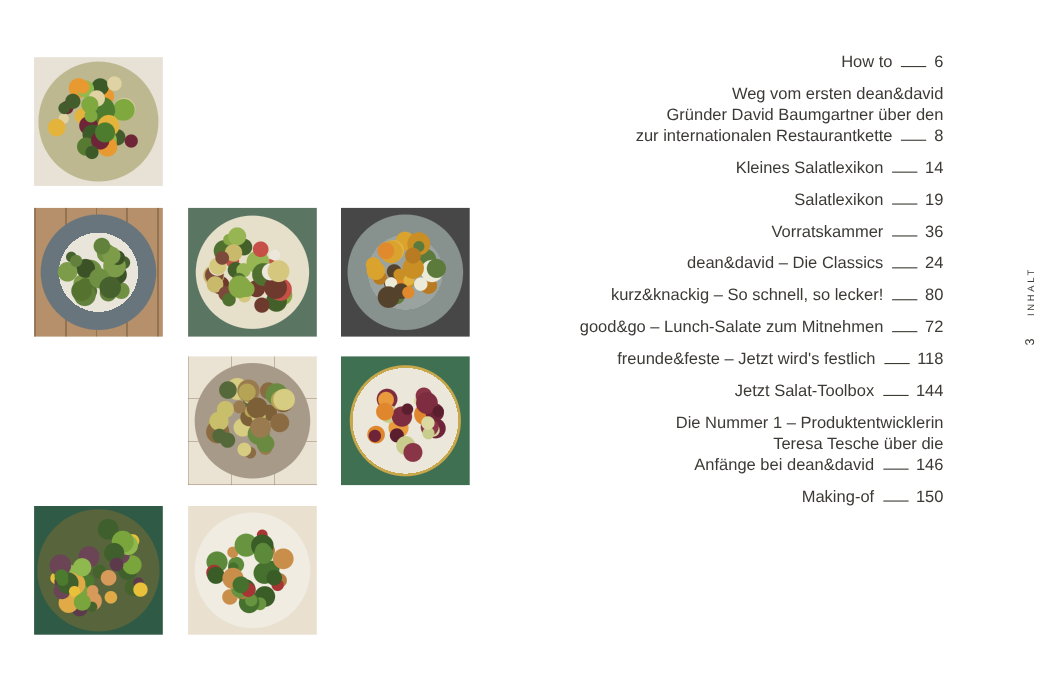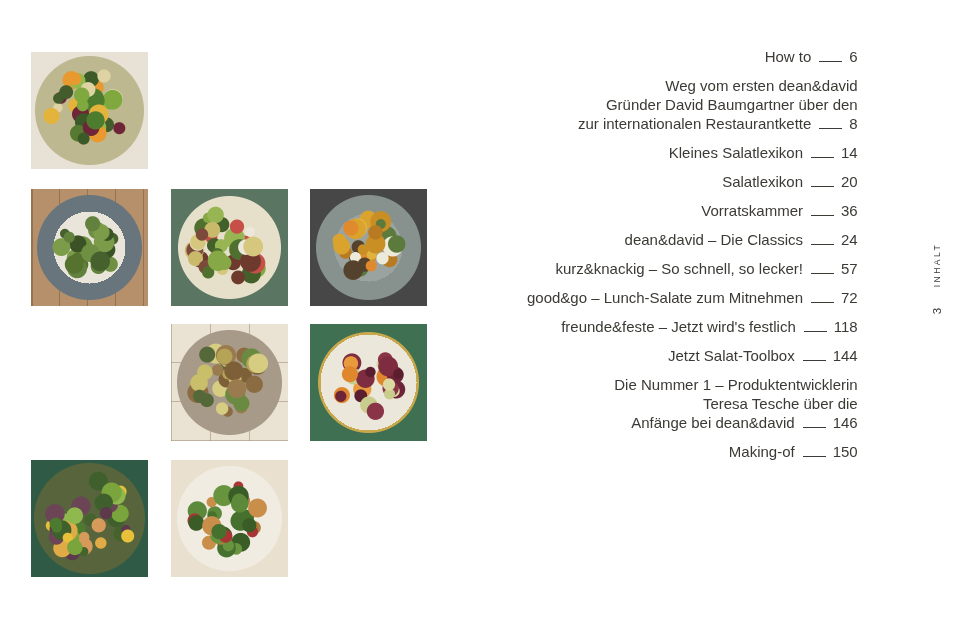--- a/index.html
+++ b/index.html
@@ -63,32 +63,32 @@
           </div>
           <div class="toc-entry">
             <div class="toc-line"><span>Weg vom ersten dean&amp;david</span></div>
             <div class="toc-line"><span>Gründer David Baumgartner über den</span></div>
             <div class="toc-line"><span>zur internationalen Restaurantkette</span><span class="rule"></span><span class="pg">8</span></div>
           </div>
           <div class="toc-entry">
             <div class="toc-line"><span>Kleines Salatlexikon</span><span class="rule"></span><span class="pg">14</span></div>
           </div>
           <div class="toc-entry">
-            <div class="toc-line"><span>Salatlexikon</span><span class="rule"></span><span class="pg">20</span></div>
+            <div class="toc-line"><span>Salatlexikon</span><span class="rule"></span><span class="pg">19</span></div>
           </div>
           <div class="toc-entry">
             <div class="toc-line"><span>Vorratskammer</span><span class="rule"></span><span class="pg">36</span></div>
           </div>
         </div>
         <div class="toc-section">
           <div class="toc-entry">
             <div class="toc-line"><span>dean&amp;david – Die Classics</span><span class="rule"></span><span class="pg">24</span></div>
           </div>
           <div class="toc-entry">
-            <div class="toc-line"><span>kurz&amp;knackig – So schnell, so lecker!</span><span class="rule"></span><span class="pg">57</span></div>
+            <div class="toc-line"><span>kurz&amp;knackig – So schnell, so lecker!</span><span class="rule"></span><span class="pg">80</span></div>
           </div>
           <div class="toc-entry">
             <div class="toc-line"><span>good&amp;go – Lunch-Salate zum Mitnehmen</span><span class="rule"></span><span class="pg">72</span></div>
           </div>
           <div class="toc-entry">
             <div class="toc-line"><span>freunde&amp;feste – Jetzt wird's festlich</span><span class="rule"></span><span class="pg">118</span></div>
           </div>
         </div>
         <div class="toc-section">
           <div class="toc-entry">

